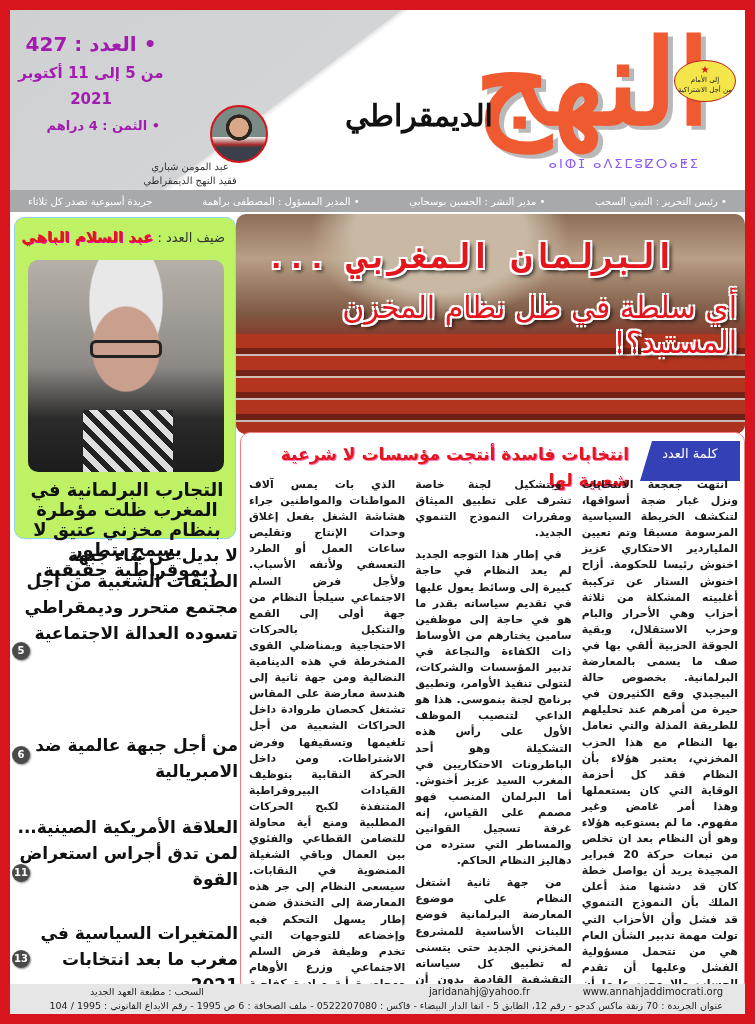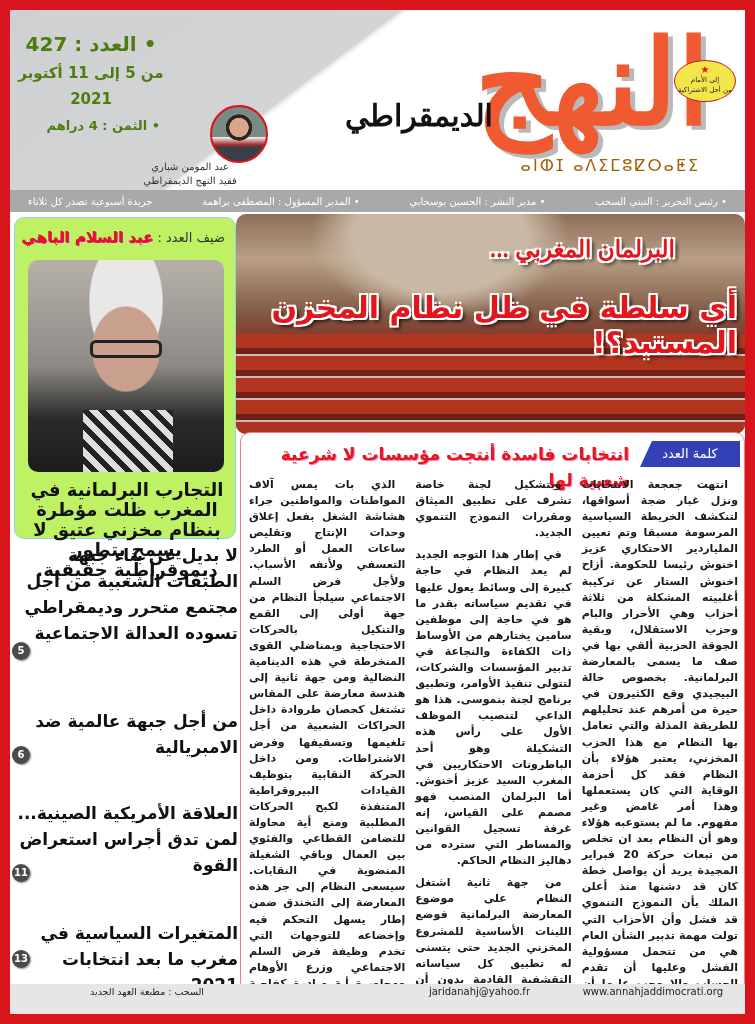--- a/index.html
+++ b/index.html
@@ -4,41 +4,41 @@
 <style>
   * { box-sizing: border-box; margin: 0; padding: 0; }
   html, body { width: 755px; height: 1024px; overflow: hidden; background: #d8141c; }
   body { font-family: "DejaVu Sans", sans-serif; position: relative; }
   .page { position: absolute; left: 10px; top: 10px; width: 735px; height: 1004px; background: #fff; overflow: hidden; }
 
   
   .masthead { position: absolute; left: 0; top: 0; width: 735px; height: 182px; background: #fff; }
   .corner-grey { position: absolute; left: 0; top: 0; width: 735px; height: 182px;
     background: linear-gradient(143deg, #cfd0d2 0%, #d3d4d6 40%, #e9e9ea 40.3%, #fff 41%); }
-  .issue-block { position: absolute; left: 6px; top: 22px; width: 150px; text-align: center; direction: rtl; color: #4d7c0f; }
+  .issue-block { position: absolute; left: 6px; top: 22px; width: 150px; text-align: center; direction: rtl; color: #a21caf; }
   .issue-no { font-weight: bold; font-size: 20px; font-family: "DejaVu Sans", sans-serif; }
   .issue-dates { font-weight: bold; font-size: 15px; margin-top: 8px; }
   .issue-year { font-weight: bold; font-size: 15px; margin-top: 8px; }
   .issue-price { font-weight: bold; font-size: 13px; margin-top: 10px; text-align: right; padding-right: 6px; }
 
   .portrait-circle { position: absolute; left: 200px; top: 95px; width: 58px; height: 58px; border-radius: 50%;
     border: 2px solid #d8141c; overflow: hidden;
     background: radial-gradient(circle at 50% 38%, #d9a88a 0 22%, #2d2620 23% 30%, transparent 31%),
                 linear-gradient(180deg, #7a8a84 0%, #7a8a84 55%, #f1f1f1 56%, #a52a2a 70%, #3b3f4a 75%); }
   .leader-caption { position: absolute; left: 110px; top: 150px; width: 140px; text-align: center; direction: rtl; font-size: 10px; color: #333; line-height: 14px; font-family: "DejaVu Serif", serif; }
 
   .logo-wrap { position: absolute; left: 285px; top: 20px; width: 445px; height: 160px; }
   .logo-main { position: absolute; right: 30px; top: -6px; font-family: "DejaVu Serif", serif; font-weight: bold;
     font-size: 118px; color: #f05a31; direction: rtl; letter-spacing: -4px;
     text-shadow: 5px 4px 0 #b9b9bb; line-height: 1; }
   .logo-sub { position: absolute; left: 50px; top: 36px; font-family: "DejaVu Serif", serif; font-weight: bold; font-size: 30px; color: #111; direction: rtl; margin-top: 32px; }
   .logo-badge { position: absolute; right: 4px; top: 30px; width: 62px; height: 42px; border-radius: 50%;
     background: #f4e64a; border: 1px solid #b22; text-align: center; font-size: 7px; color: #222; padding-top: 4px; line-height: 10px; }
   .logo-badge .star { color: #d8141c; font-size: 10px; display: block; }
-  .logo-tifinagh { position: absolute; right: 40px; top: 126px; font-size: 16px; color: #a16207; letter-spacing: 2px; font-family: "DejaVu Sans", sans-serif; }
+  .logo-tifinagh { position: absolute; right: 40px; top: 126px; font-size: 13px; color: #8b5cf6; letter-spacing: 2px; font-family: "DejaVu Sans", sans-serif; }
 
   .info-bar { position: absolute; left: 0; top: 180px; width: 735px; height: 22px; background: #a8a9ab;
     display: flex; flex-direction: row-reverse; justify-content: space-between; align-items: center; padding: 0 18px;
     font-size: 10px; color: #fff; direction: rtl; }
 
   
   .guest-panel { position: absolute; left: 4px; top: 207px; width: 222px; height: 322px; border: 1.5px solid #8fd3ec; border-radius: 10px; background: #bef264; }
   .guest-title { direction: rtl; text-align: right; padding: 10px 10px 0 0; font-size: 13px; color: #333; }
   .guest-name { color: #e3151d; font-weight: bold; font-size: 15px; text-shadow: 1px 1px 0 #e0a; }
   .guest-photo { position: absolute; left: 13px; top: 42px; width: 196px; height: 212px; border-radius: 10px; overflow: hidden;
@@ -56,29 +56,29 @@
   .page-badge { position: absolute; left: 2px; width: 18px; height: 18px; border-radius: 50%; background: #4a4a4a; color: #fff;
     font-size: 10px; font-weight: bold; text-align: center; line-height: 18px; box-shadow: 1px 1px 2px #888; }
 
   
   .hero { position: absolute; left: 226px; top: 204px; width: 509px; height: 220px; border-radius: 10px; overflow: hidden;
     background:
       radial-gradient(ellipse at 40% 10%, #c9b9a4 0 20%, transparent 30%),
       linear-gradient(180deg, #8b6e57 0%, #b99f87 20%, #7f5a44 45%, #8a2d22 60%, #a2311f 78%, #5d1a14 100%); }
   .hero-desks { position: absolute; left: 0; bottom: 0; width: 100%; height: 100px;
     background: repeating-linear-gradient(180deg, #b8361f 0 14px, #6e2015 14px 20px, #d8d5cf 20px 22px); opacity: .85; }
-  .hero-h1 { position: absolute; right: 70px; top: 22px; direction: rtl; font-weight: bold; font-size: 23px; color: #e3151d;
-    text-shadow: -2px -2px 0 #fff, 2px -2px 0 #fff, -2px 2px 0 #fff, 2px 2px 0 #fff, 3px 3px 4px #000; font-family: Liberation Sans, sans-serif; }
-  .hero-h2 { position: absolute; right: 8px; top: 76px; direction: rtl; font-weight: bold; font-size: 30px; color: #e3151d;
+  .hero-h1 { position: absolute; right: 70px; top: 22px; direction: rtl; font-weight: bold; font-size: 34px; color: #e3151d;
+    text-shadow: -2px -2px 0 #fff, 2px -2px 0 #fff, -2px 2px 0 #fff, 2px 2px 0 #fff, 3px 3px 4px #000; font-family: Liberation Mono, monospace; }
+  .hero-h2 { position: absolute; right: 8px; top: 76px; direction: rtl; font-weight: normal; font-size: 30px; color: #e3151d;
     text-shadow: -2px -2px 0 #fff, 2px -2px 0 #fff, -2px 2px 0 #fff, 2px 2px 0 #fff, 3px 3px 4px #000; font-family: "DejaVu Sans", sans-serif; padding-left: 28px; }
 
   
   .editorial { position: absolute; left: 230px; top: 422px; width: 505px; height: 560px; border: 1.5px solid #ef7d86; border-radius: 10px; background: #fff; }
   .ed-header { position: absolute; left: 0; top: 8px; width: 100%; height: 28px; }
-  .ed-tag { position: absolute; right: 4px; top: 0; width: 100px; height: 26px; background: #3340b6; color: #fff; font-size: 13px;
+  .ed-tag { position: absolute; right: 4px; top: 0; width: 100px; height: 40px; background: #3340b6; color: #fff; font-size: 13px;
     direction: rtl; text-align: center; line-height: 26px; clip-path: polygon(12% 0, 100% 0, 100% 100%, 0 100%); }
   .ed-title { position: absolute; right: 115px; top: 0; direction: rtl; font-weight: bold; font-size: 17px; color: #e3151d; line-height: 26px; text-shadow: 1px 1px 0 #f7b; }
   .ed-cols { position: absolute; left: 8px; top: 44px; width: 489px; height: 508px; display: flex; flex-direction: row-reverse; gap: 10px; }
   .ed-col { flex: 1; direction: rtl; text-align: justify; font-size: 11px; line-height: 16.1px; color: #1a1a1a; font-weight: bold; font-family: "DejaVu Sans", sans-serif; }
   .ed-col p { margin-bottom: 6px; text-indent: 10px; }
 
   
   .footer { position: absolute; left: 0; top: 974px; width: 735px; height: 30px; background: #e6e6e7; direction: rtl; font-size: 9.5px; color: #222; }
   .footer-row1 { position: absolute; left: 0; top: 2px; width: 100%; height: 14px; }
   .footer-web { position: absolute; right: 22px; top: 0; direction: ltr; font-size: 10px; }
@@ -137,26 +137,26 @@
     </div>
     <div class="guest-quote">التجارب البرلمانية في المغرب ظلت مؤطرة بنظام مخزني عتيق لا يسمح بتطور ديموقراطية حقيقية.</div>
   </div>
 
   <div class="teasers">
     <div class="teaser" style="top:2px;">
       <span>لا بديل عن بناء جبهة الطبقات الشعبية من أجل مجتمع متحرر وديمقراطي تسوده العدالة الاجتماعية</span>
     </div>
     <div class="page-badge" style="top:102px;">5</div>
 
-    <div class="teaser" style="top:168px;">
+    <div class="teaser" style="top:192px;">
       <span>من أجل جبهة عالمية ضد الامبريالية</span>
     </div>
     <div class="page-badge" style="top:206px;">6</div>
 
-    <div class="teaser" style="top:260px;">
+    <div class="teaser" style="top:274px;">
       <span>العلاقة الأمريكية الصينية... لمن تدق أجراس استعراض القوة</span>
     </div>
     <div class="page-badge" style="top:324px;">11</div>
 
     <div class="teaser" style="top:380px;">
       <span>المتغيرات السياسية في مغرب ما بعد انتخابات 2021</span>
     </div>
     <div class="page-badge" style="top:410px;">13</div>
   </div>
 
@@ -186,14 +186,15 @@
       </div>
     </div>
   </div>
 
   <div class="footer">
     <div class="footer-row1">
       <span class="footer-web">www.annahjaddimocrati.org</span>
       <span class="footer-mail">jaridanahj@yahoo.fr</span>
       <span class="footer-print">السحب : مطبعة العهد الجديد</span>
     </div>
+    <div class="footer-row2">عنوان الجريدة : 70 زنقة ماكس كدجو - رقم 12، الطابق 5 - انفا الدار البيضاء - فاكس : 0522207080 - ملف الصحافة : 6 ص 1995 - رقم الايداع القانوني : 1995 / 104</div>
   </div>
 </div>
 
 </body></html>

